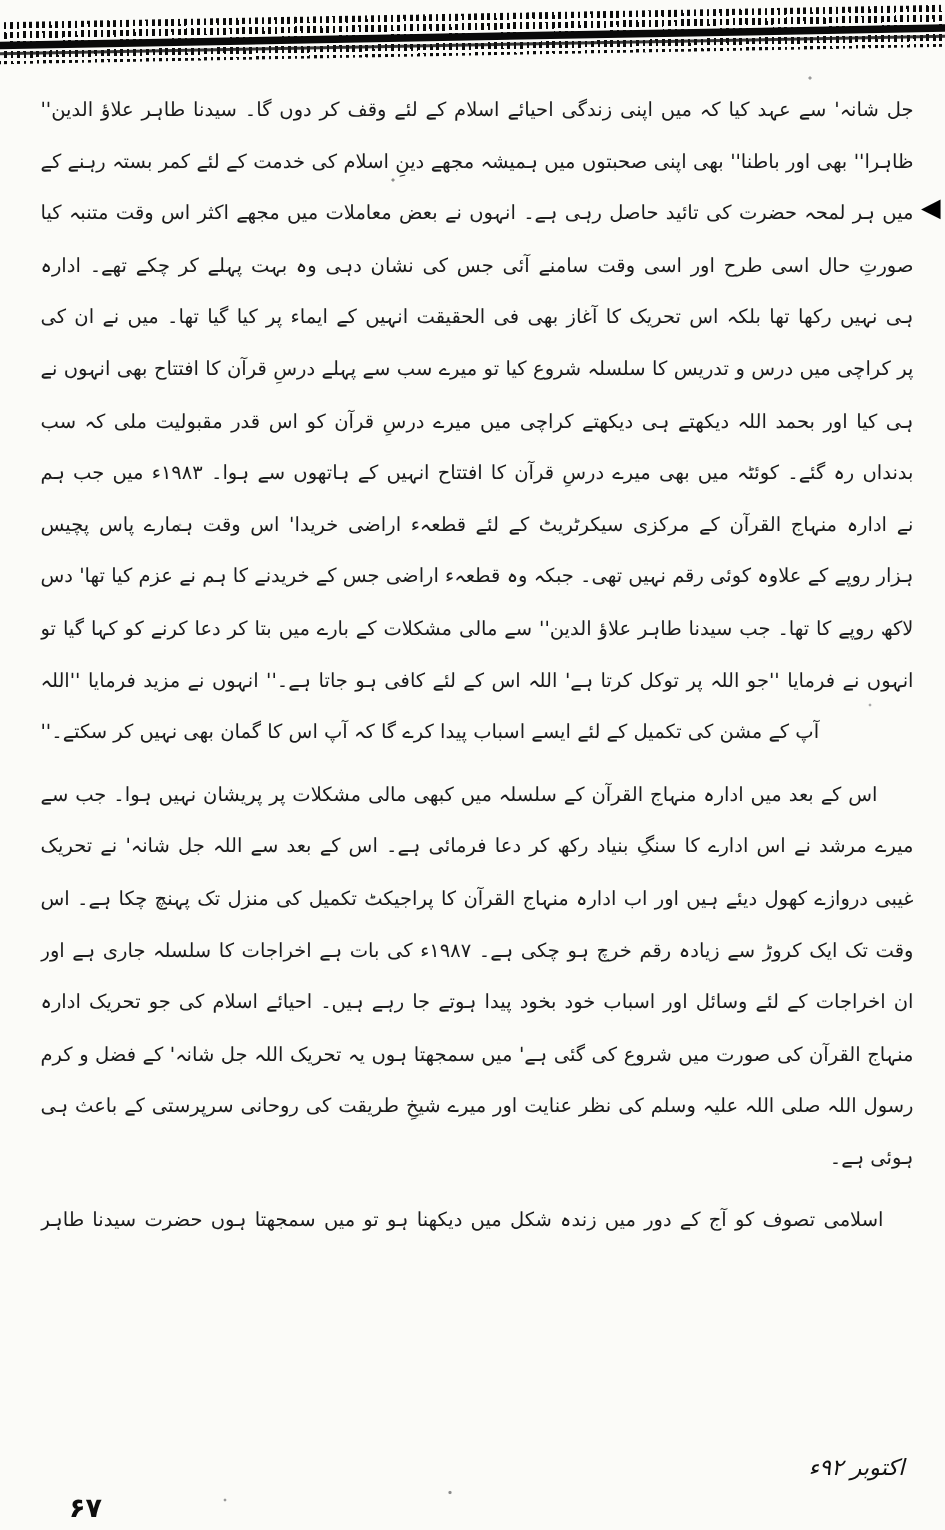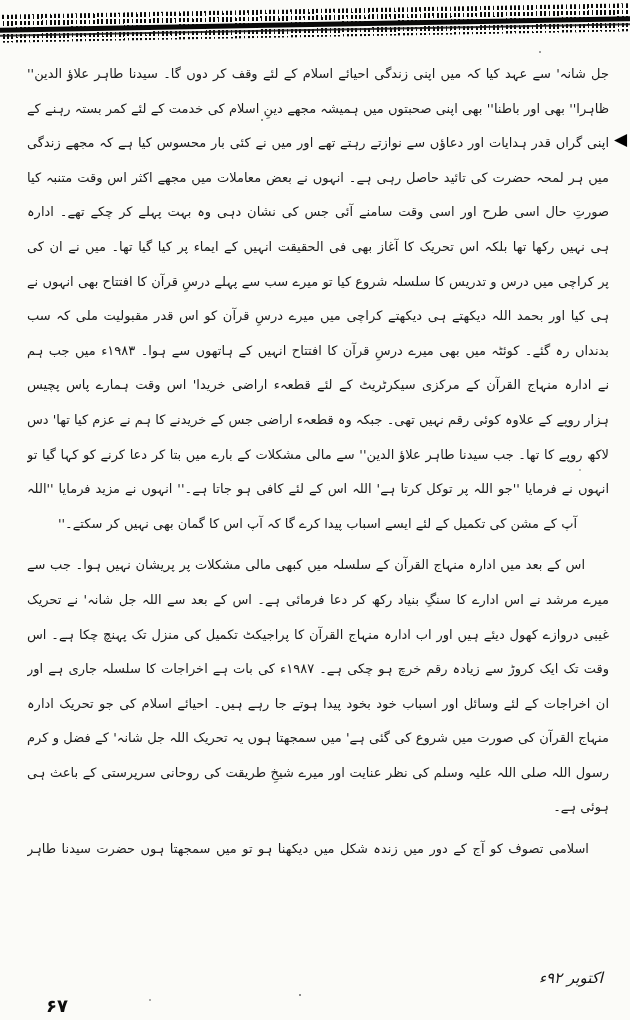--- a/index.html
+++ b/index.html
@@ -46,21 +46,21 @@
     font-size:13px;
   }
   .line{
     height:34.6px;line-height:34.6px;overflow:hidden;
     white-space:normal;
   }
   .line.j{text-align:justify;text-align-last:justify;text-justify:inter-word;}
   .line.ind{padding-right:24px;}
   .line.ind2{padding-right:20px;}
   .line.pbreak{margin-top:7px;}
-  .line.endq{text-align:right;padding-right:32px;}
+  .line.endq{text-align:left;padding-right:32px;}
   .line.tail{text-align:right;padding-left:16px;}
   
   .footer-date{
     position:absolute;right:27px;bottom:33px;
     direction:rtl;font-size:15px;font-style:italic;color:#121212;
   }
   .page-number{
     position:absolute;left:46px;bottom:4px;
     font-size:18px;font-weight:bold;color:#0d0d0d;direction:rtl;margin-top:11px;
   }
@@ -73,21 +73,20 @@
   <div class="top-border">
     <div class="core-line"></div>
     <div class="core-line2"></div>
   </div>
 
   <div class="margin-arrow">◀</div>
 
   <div class="text-block">
       <div class="line j">جل شانہ' سے عہد کیا کہ میں اپنی زندگی احیائے اسلام کے لئے وقف کر دوں گا۔ سیدنا طاہر علاؤ الدین''</div>
       <div class="line j">ظاہرا'' بھی اور باطنا'' بھی اپنی صحبتوں میں ہمیشہ مجھے دینِ اسلام کی خدمت کے لئے کمر بستہ رہنے کے لئے</div>
-      <div class="line j">اپنی گراں قدر ہدایات اور دعاؤں سے نوازتے رہتے تھے اور میں نے کئی بار محسوس کیا ہے کہ مجھے زندگی</div>
       <div class="line j">میں ہر لمحہ حضرت کی تائید حاصل رہی ہے۔ انہوں نے بعض معاملات میں مجھے اکثر اس وقت متنبہ کیا جب</div>
       <div class="line j">صورتِ حال اسی طرح اور اسی وقت سامنے آئی جس کی نشان دہی وہ بہت پہلے کر چکے تھے۔ ادارہ منہاج</div>
       <div class="line j">ہی نہیں رکھا تھا بلکہ اس تحریک کا آغاز بھی فی الحقیقت انہیں کے ایماء پر کیا گیا تھا۔ میں نے ان کی ہدایت</div>
       <div class="line j">پر کراچی میں درس و تدریس کا سلسلہ شروع کیا تو میرے سب سے پہلے درسِ قرآن کا افتتاح بھی انہوں نے</div>
       <div class="line j">ہی کیا اور بحمد اللہ دیکھتے ہی دیکھتے کراچی میں میرے درسِ قرآن کو اس قدر مقبولیت ملی کہ سب انگشت</div>
       <div class="line j">بدنداں رہ گئے۔ کوئٹہ میں بھی میرے درسِ قرآن کا افتتاح انہیں کے ہاتھوں سے ہوا۔ ۱۹۸۳ء میں جب ہم</div>
       <div class="line j">نے ادارہ منہاج القرآن کے مرکزی سیکرٹریٹ کے لئے قطعہء اراضی خریدا' اس وقت ہمارے پاس پچیس</div>
       <div class="line j">ہزار روپے کے علاوہ کوئی رقم نہیں تھی۔ جبکہ وہ قطعہء اراضی جس کے خریدنے کا ہم نے عزم کیا تھا' دس</div>
       <div class="line j">لاکھ روپے کا تھا۔ جب سیدنا طاہر علاؤ الدین'' سے مالی مشکلات کے بارے میں بتا کر دعا کرنے کو کہا گیا تو</div>
       <div class="line j">انہوں نے فرمایا ''جو اللہ پر توکل کرتا ہے' اللہ اس کے لئے کافی ہو جاتا ہے۔'' انہوں نے مزید فرمایا ''اللہ</div>

